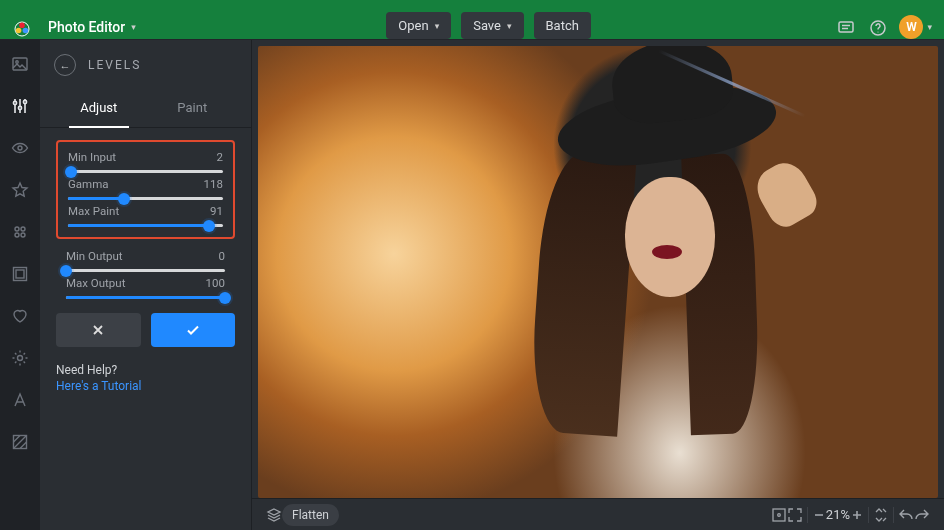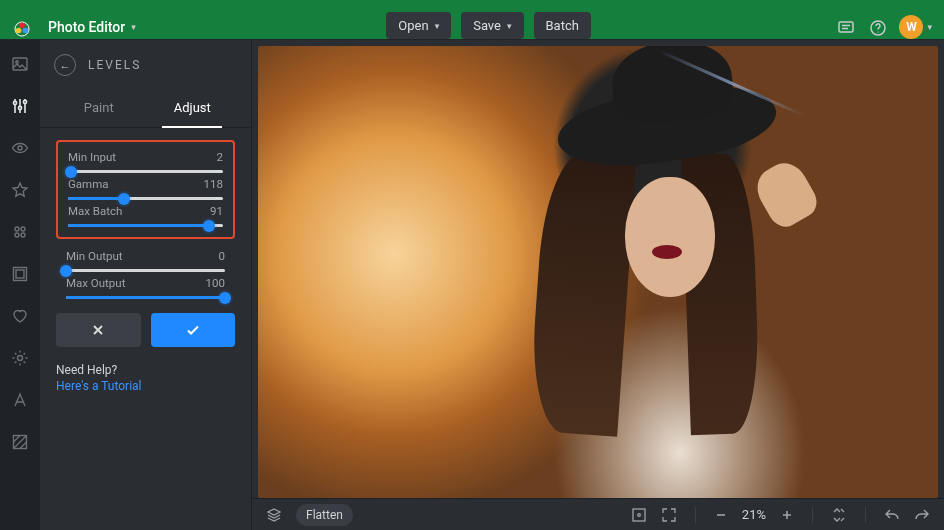--- a/index.html
+++ b/index.html
@@ -73,21 +73,21 @@
   .hat-brim { position: absolute; left: 44%; top: 10%; width: 220px; height: 70px; background: #1d1d1d; border-radius: 50%/60%; transform: rotate(-8deg); }
   .hat-top { position: absolute; left: 52%; top: -1%; width: 120px; height: 80px; background: #1c1c1c; border-radius: 60% 60% 40% 40%; transform: rotate(-6deg); }
   .face { position: absolute; left: 54%; top: 29%; width: 90px; height: 120px; background: #dcb494; border-radius: 48% 48% 50% 50%; }
   .lips { position: absolute; left: 58%; top: 44%; width: 30px; height: 14px; background: #7b1421; border-radius: 50%; }
   .hair-l { position: absolute; left: 41%; top: 24%; width: 90px; height: 280px; background: linear-gradient(180deg,#2b1a12,#4a2f1d); border-radius: 40% 0 0 40%; transform: rotate(4deg); }
   .hair-r { position: absolute; left: 63%; top: 24%; width: 70px; height: 280px; background: linear-gradient(180deg,#2a1911,#43291a); border-radius: 0 40% 40% 0; transform: rotate(-2deg); }
   .hand { position: absolute; left: 74%; top: 26%; width: 50px; height: 60px; background: #d9ae86; border-radius: 40% 40% 30% 30%; transform: rotate(-30deg); }
   .lens-flare { position: absolute; left: 58%; top: 8%; width: 160px; height: 3px; background: linear-gradient(90deg, rgba(140,170,220,0), rgba(155,180,225,0.7), rgba(140,170,220,0)); transform: rotate(24deg); }
 
   
-  .bottom { height: 32px; background: #2a2e33; border-top: 1px solid #1d2024; display: flex; align-items: center; padding: 0 14px; gap: 14px; }
+  .bottom { height: 32px; background: #2a2e33; border-top: 1px solid #1d2024; display: flex; align-items: center; padding: 0 14px; }
   .b-ico { color: #9fa3a9; cursor: pointer; display:flex; align-items:center; justify-content:center; }
   .flatten { background: #3a3e44; color: #cfd2d6; font-size: 12px; padding: 4px 10px; border-radius: 12px; cursor: pointer; }
   .bottom .sep { flex: 1; }
   .zoom-label { font-size: 13px; color: #cfd2d6; }
   .vdiv { width: 1px; height: 16px; background: #3c4046; margin: 0 4px; }
 </style>
 </head>
 <body>
 
 <div class="app">
@@ -206,22 +206,22 @@
         </div>
     </div>
 
     <div class="panel">
       <div class="panel-head">
         <div class="back-circle">←</div>
         <div class="panel-title">LEVELS</div>
       </div>
 
       <div class="tabs">
+        <div class="tab active"><span>Adjust</span></div>
         <div class="tab"><span>Paint</span></div>
-        <div class="tab active"><span>Adjust</span></div>
       </div>
 
       <div class="sliders">
         <div class="highlight-box">
 
           <div class="slider-row">
             <div class="slider-head">
                 <span class="label">Min Input</span>
                 <span class="value">2</span>
               </div>
@@ -237,21 +237,21 @@
                 <span class="value">118</span>
               </div>
             <div class="track">
                 <div class="prog" style="width:36%"></div>
                 <div class="thumb" style="left:36%"></div>
               </div>
           </div>
 
           <div class="slider-row">
             <div class="slider-head">
-                <span class="label">Max Batch</span>
+                <span class="label">Max Paint</span>
                 <span class="value">91</span>
               </div>
             <div class="track">
                 <div class="prog" style="width:91%"></div>
                 <div class="thumb" style="left:91%"></div>
               </div>
           </div>
 
         </div>
 

